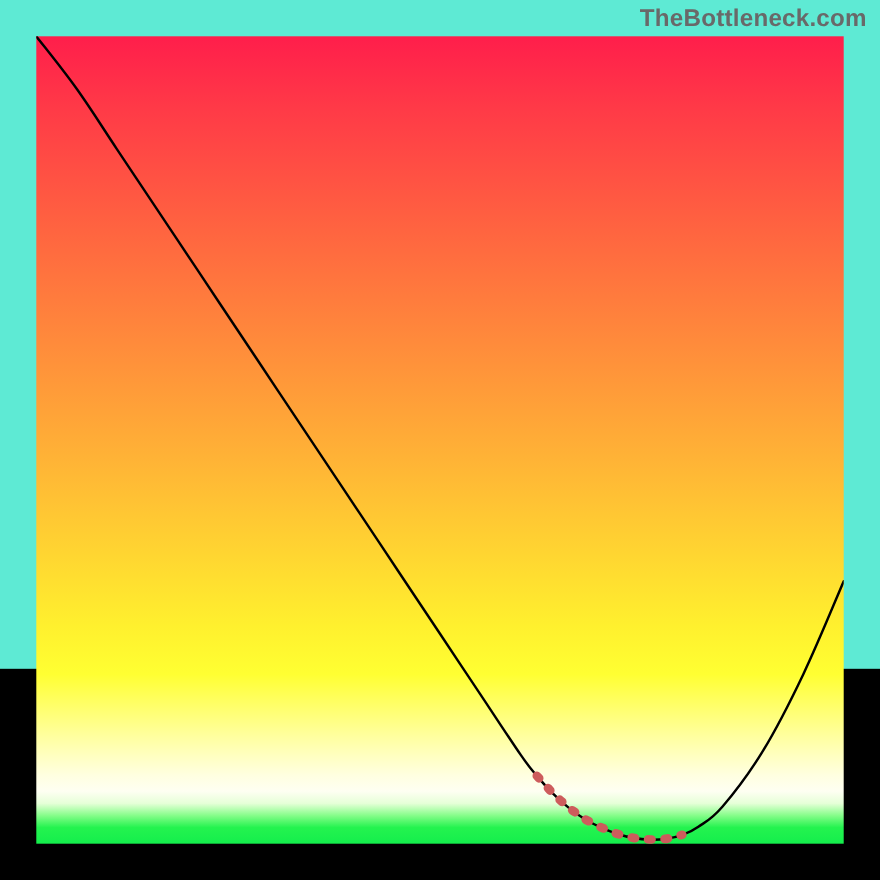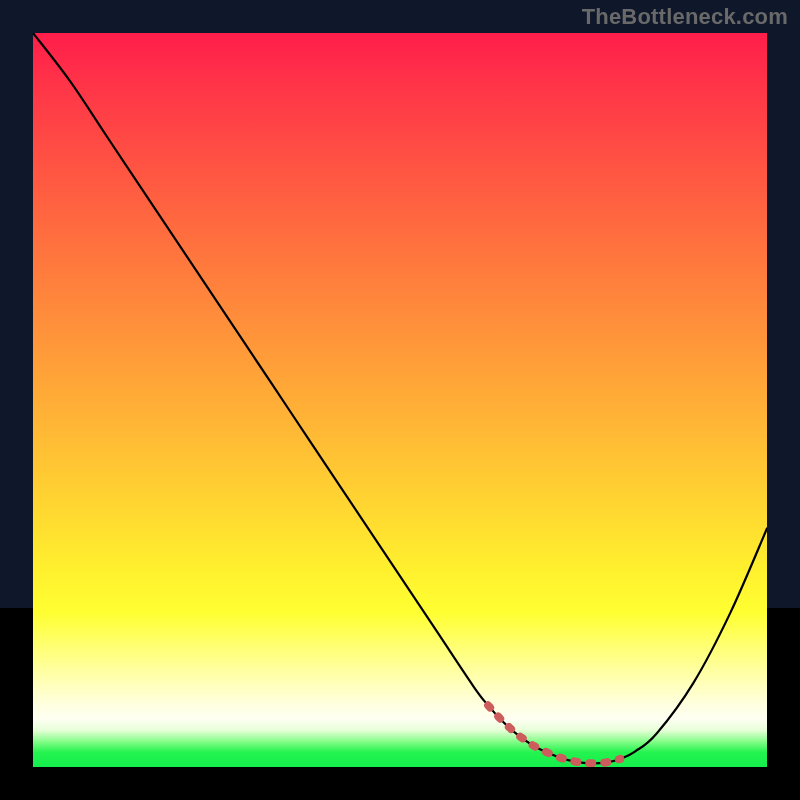--- a/index.html
+++ b/index.html
@@ -1,21 +1,21 @@
 <!DOCTYPE html>
 <html><head>
 <meta charset="utf-8">
 <style>
   * { margin: 0; padding: 0; box-sizing: border-box; }
   html, body { width: 800px; height: 800px; overflow: hidden; background: #000; }
   .frame {
     position: relative;
     width: 800px;
     height: 608px;
-    background: #0f172a;
+    background: #5eead4;
   }
   .watermark {
     position: absolute;
     top: 4px;
     right: 12px;
     color: #696969;
     font-family: Arial, Helvetica, sans-serif;
     font-size: 22px;
     font-weight: bold;
     letter-spacing: 0.2px;

